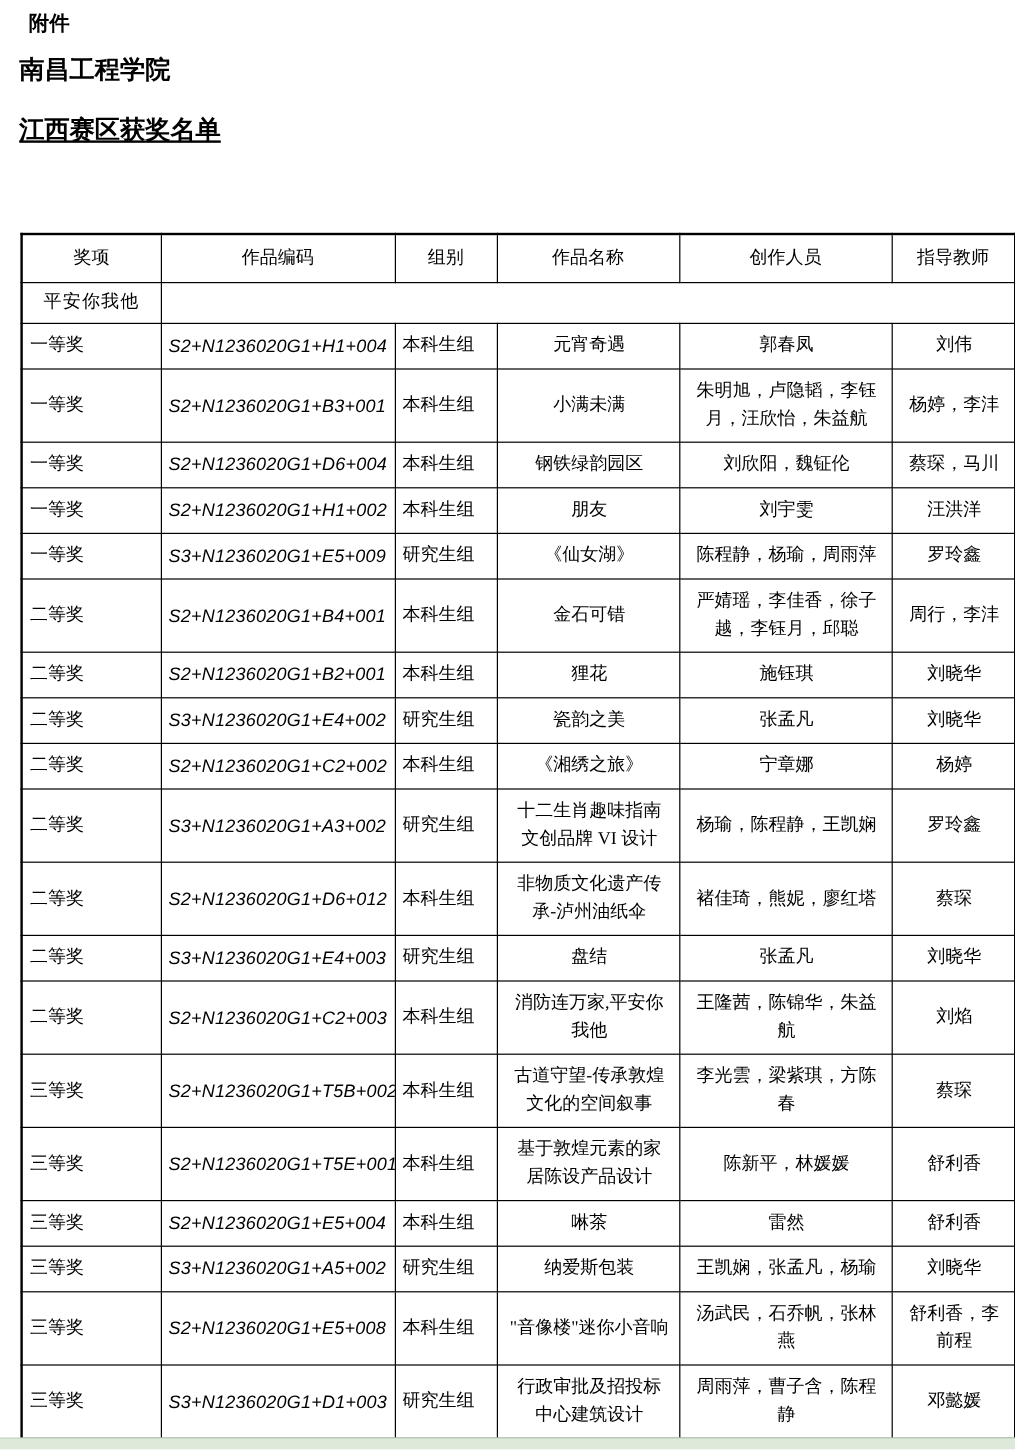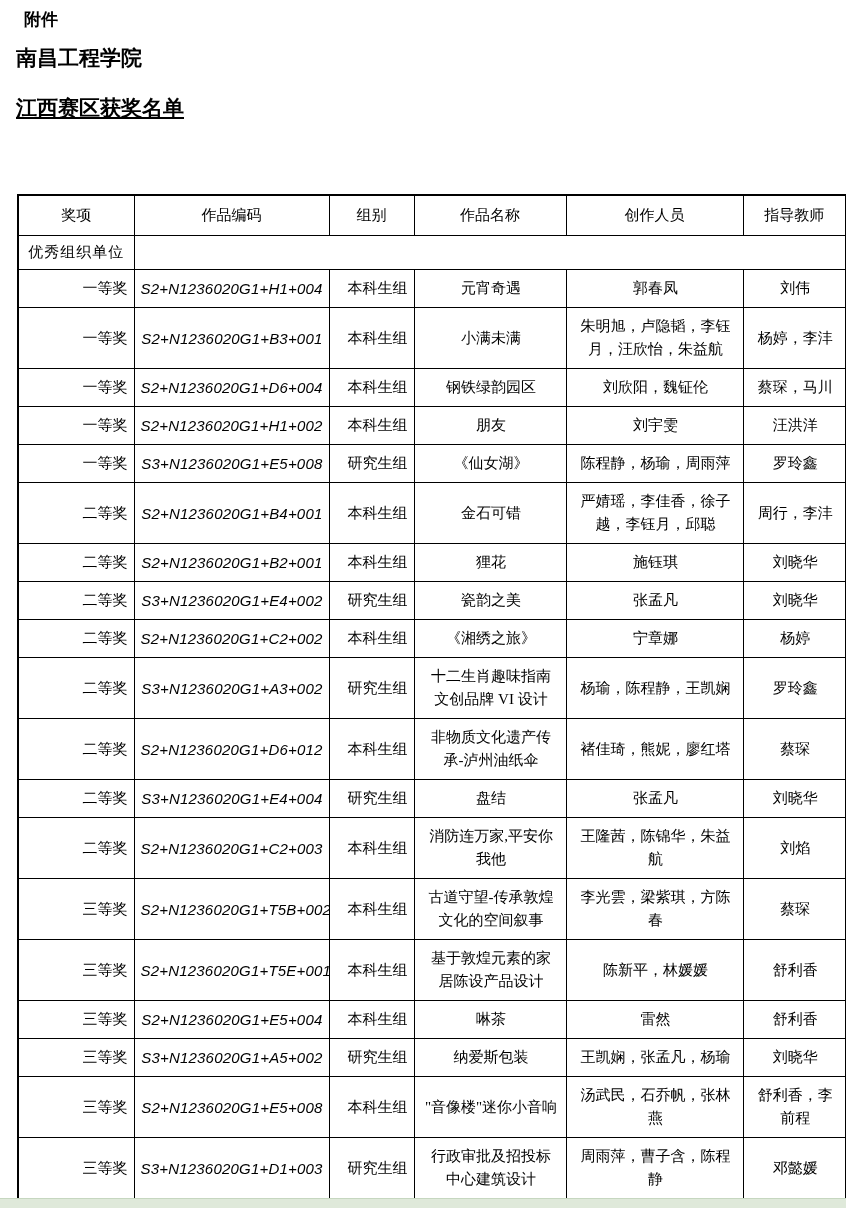--- a/index.html
+++ b/index.html
@@ -67,21 +67,21 @@
     overflow: hidden;
   }
   .award-table th {
     font-weight: normal;
     text-align: center;
     padding: 8px 4px;
   }
   .award-table td {
     padding: 7px 6px;
   }
-  td.c-award, td.c-code, td.c-group { text-align: right; }
+  td.c-award, td.c-code, td.c-group { text-align: left; }
   td.c-title, td.c-creators, td.c-advisors {
     text-align: center;
     padding-left: 10px;
     padding-right: 8px;
   }
   td.c-code {
     font-family: "Liberation Sans", "DejaVu Sans", sans-serif;
     font-size: 15px;
     letter-spacing: 0.2px;
     font-style: italic;
@@ -127,21 +127,21 @@
         <th>奖项</th>
         <th>作品编码</th>
         <th>组别</th>
         <th>作品名称</th>
         <th>创作人员</th>
         <th>指导教师</th>
       </tr>
     </thead>
     <tbody>
       <tr class="special-row">
-        <td>优秀组织单位</td>
+        <td>平安你我他</td>
         <td colspan="5"></td>
       </tr>
     <tr>
       <td class="c-award">一等奖</td>
       <td class="c-code">S2+N1236020G1+H1+004</td>
       <td class="c-group">本科生组</td>
       <td class="c-title">元宵奇遇</td>
       <td class="c-creators">郭春凤</td>
       <td class="c-advisors">刘伟</td>
     </tr>
@@ -164,21 +164,21 @@
         <tr>
       <td class="c-award">一等奖</td>
       <td class="c-code">S2+N1236020G1+H1+002</td>
       <td class="c-group">本科生组</td>
       <td class="c-title">朋友</td>
       <td class="c-creators">刘宇雯</td>
       <td class="c-advisors">汪洪洋</td>
     </tr>
         <tr>
       <td class="c-award">一等奖</td>
-      <td class="c-code">S3+N1236020G1+E5+008</td>
+      <td class="c-code">S3+N1236020G1+E5+009</td>
       <td class="c-group">研究生组</td>
       <td class="c-title">《仙女湖》</td>
       <td class="c-creators">陈程静，杨瑜，周雨萍</td>
       <td class="c-advisors">罗玲鑫</td>
     </tr>
         <tr>
       <td class="c-award">二等奖</td>
       <td class="c-code">S2+N1236020G1+B4+001</td>
       <td class="c-group">本科生组</td>
       <td class="c-title">金石可错</td>
@@ -220,21 +220,21 @@
         <tr>
       <td class="c-award">二等奖</td>
       <td class="c-code">S2+N1236020G1+D6+012</td>
       <td class="c-group">本科生组</td>
       <td class="c-title">非物质文化遗产传承-泸州油纸伞</td>
       <td class="c-creators">褚佳琦，熊妮，廖红塔</td>
       <td class="c-advisors">蔡琛</td>
     </tr>
         <tr>
       <td class="c-award">二等奖</td>
-      <td class="c-code">S3+N1236020G1+E4+004</td>
+      <td class="c-code">S3+N1236020G1+E4+003</td>
       <td class="c-group">研究生组</td>
       <td class="c-title">盘结</td>
       <td class="c-creators">张孟凡</td>
       <td class="c-advisors">刘晓华</td>
     </tr>
         <tr>
       <td class="c-award">二等奖</td>
       <td class="c-code">S2+N1236020G1+C2+003</td>
       <td class="c-group">本科生组</td>
       <td class="c-title">消防连万家,平安你我他</td>

